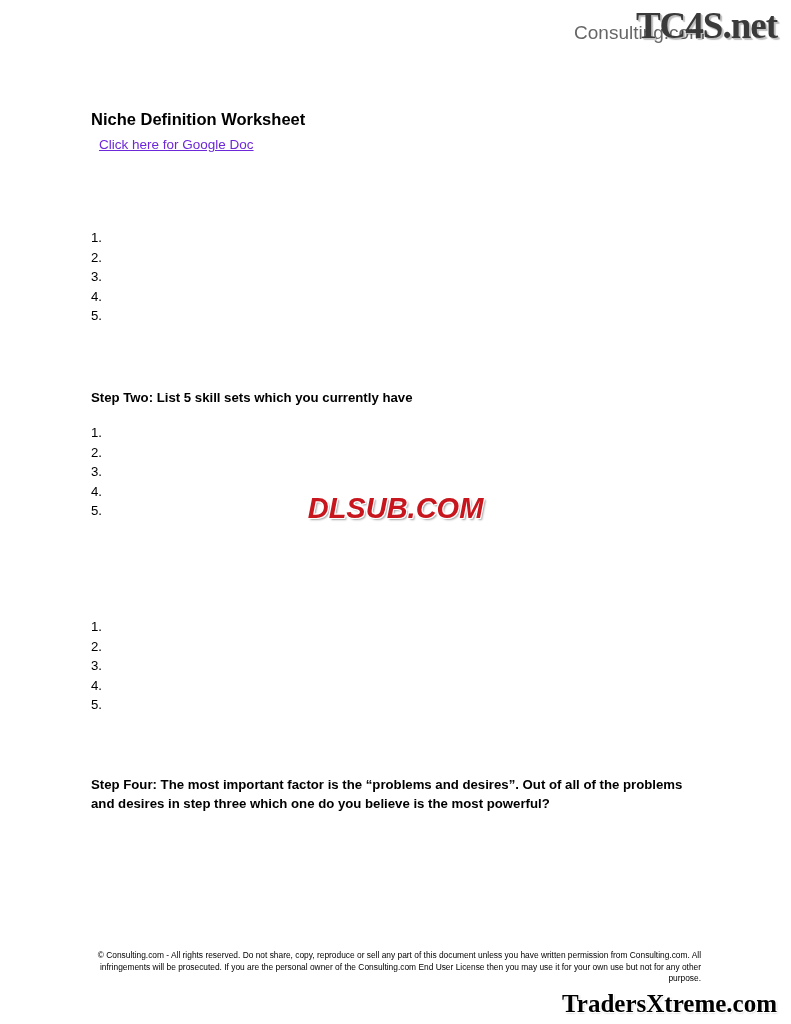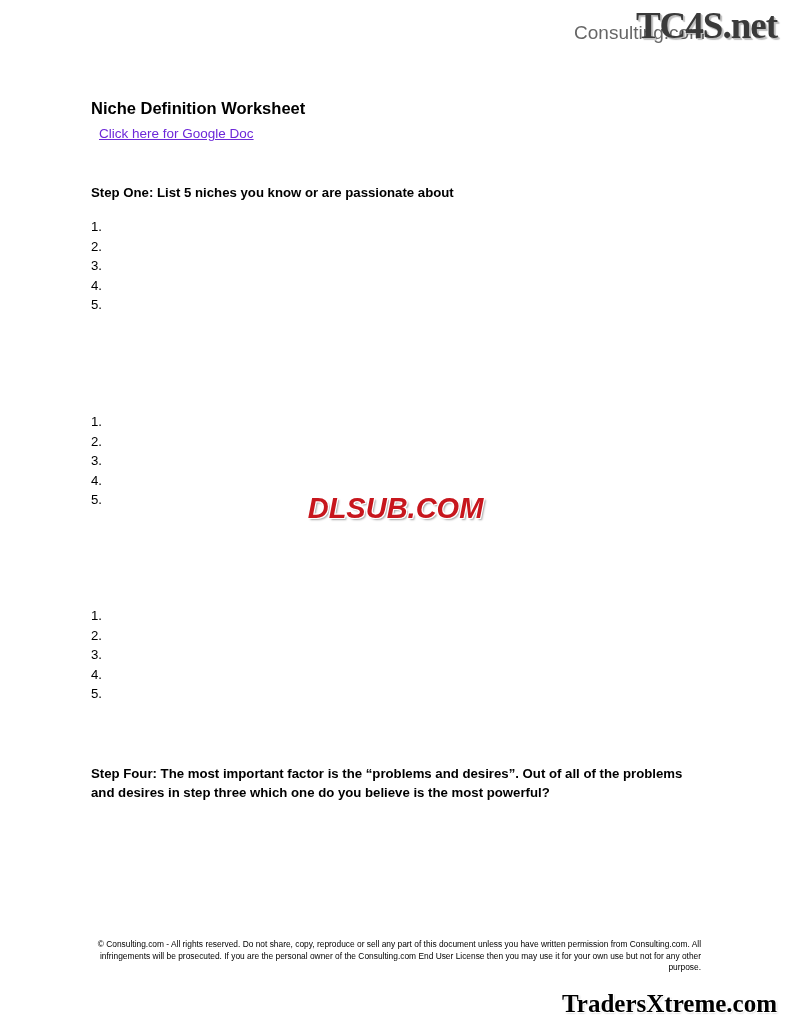--- a/index.html
+++ b/index.html
@@ -84,21 +84,21 @@
       -1px  1px 0 #ffffff,
        1px  1px 0 #ffffff,
        1px  1px 2px rgba(0,0,0,0.35);
     z-index: 6;
     white-space: nowrap;
   }
 
   
   .doc {
     position: absolute;
-    top: 5px;
+    top: 16px;
     left: 0;
     width: 791px;
     height: 1000px;
     border-radius: 7px;
   }
   .title {
     position: absolute;
     top: 94px;
     left: 91px;
     font-size: 16.5px;
@@ -161,29 +161,29 @@
 <body>
 
 <div class="page">
 
   <div class="doc">
 
     <div class="title">Niche Definition Worksheet</div>
 
     <a class="doc-link">Click here for Google Doc</a>
 
-    <div class="step step-wide s1">Step One: List 5 niches you know or are passionate about</div>
     <div class="numlist l1">
       <div>1.</div>
       <div>2.</div>
       <div>3.</div>
       <div>4.</div>
       <div>5.</div>
     </div>
 
+    <div class="step step-wide s2">Step Two: List 5 skill sets which you currently have</div>
     <div class="numlist l2">
       <div>1.</div>
       <div>2.</div>
       <div>3.</div>
       <div>4.</div>
       <div>5.</div>
     </div>
 
     <div class="numlist l3">
       <div>1.</div>

